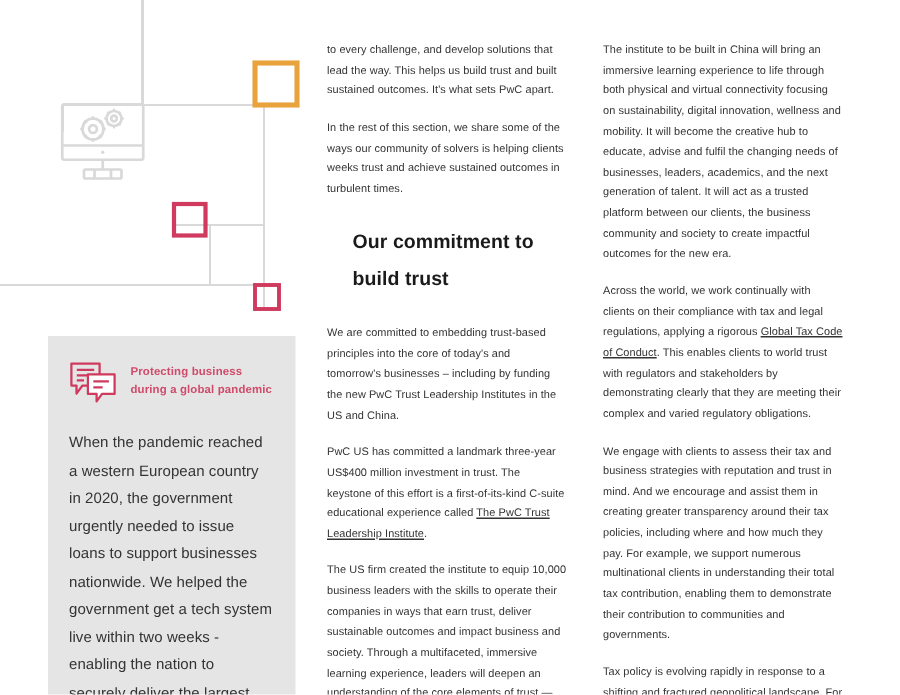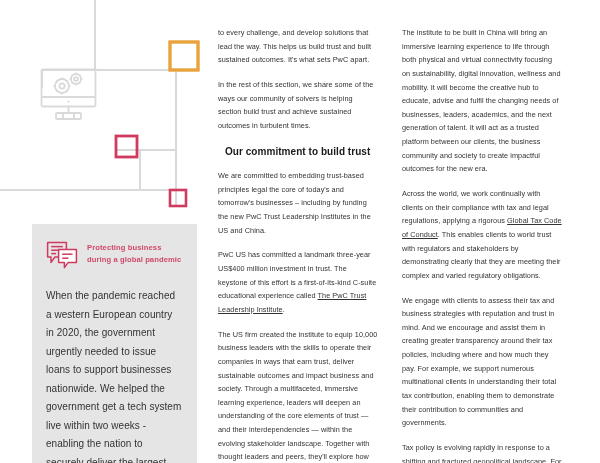--- a/index.html
+++ b/index.html
@@ -77,22 +77,22 @@
     color: #333333;
   }
   .col-mid { left: 218px; }
   .col-right { left: 402px; }
 
   .col p {
     margin: 0 0 11px 0;
   }
   .col p:last-child { margin-bottom: 0; }
   .col h3 {
-    margin: 7px;
-    font-size: 10px;
+    margin: 17px;
+    font-size: 13px;
     line-height: 1.87;
     font-weight: bold;
     color: #1a1a1a;
     letter-spacing: .05px;
   }
   .lnk {
     text-decoration: underline;
     color: #333333;
   }
 </style>
@@ -169,23 +169,23 @@
         </g>
       </svg>
       <div class="callout-title">Protecting business during a global pandemic</div>
     </div>
     <div class="callout-body">When the pandemic reached a western European country in 2020, the government urgently needed to issue loans to support businesses nationwide. We helped the government get a tech system live within two weeks - enabling the nation to securely deliver the largest economic assistance programme in its history.</div>
   </div>
 </div>
 
 <div class="col col-mid">
   <p>to every challenge, and develop solutions that lead the way. This helps us build trust and built sustained outcomes. It's what sets PwC apart.</p>
-  <p>In the rest of this section, we share some of the ways our community of solvers is helping section build trust and achieve sustained outcomes in turbulent times.</p>
+  <p>In the rest of this section, we share some of the ways our community of solvers is helping clients weeks trust and achieve sustained outcomes in turbulent times.</p>
   <h3>Our commitment to build trust</h3>
-  <p>We are committed to embedding trust-based principles legal the core of today's and tomorrow's businesses – including by funding the new PwC Trust Leadership Institutes in the US and China.</p>
+  <p>We are committed to embedding trust-based principles into the core of today's and tomorrow's businesses – including by funding the new PwC Trust Leadership Institutes in the US and China.</p>
   <p><span>PwC US has committed a landmark three-year US$400 million investment in trust. The keystone of this effort is a first-of-its-kind C-suite educational experience called </span><a class="lnk" href="#">The PwC Trust Leadership Institute</a><span>.</span></p>
   <p>The US firm created the institute to equip 10,000 business leaders with the skills to operate their companies in ways that earn trust, deliver sustainable outcomes and impact business and society. Through a multifaceted, immersive learning experience, leaders will deepen an understanding of the core elements of trust — and their interdependencies — within the evolving stakeholder landscape. Together with thought leaders and peers, they'll explore how expectations of trust have evolved in the context of value chain, cyber security, data and technology, policy, ethical decision-making and other lenses.</p>
 </div>
 
 <div class="col col-right">
   <p>The institute to be built in China will bring an immersive learning experience to life through both physical and virtual connectivity focusing on sustainability, digital innovation, wellness and mobility. It will become the creative hub to educate, advise and fulfil the changing needs of businesses, leaders, academics, and the next generation of talent. It will act as a trusted platform between our clients, the business community and society to create impactful outcomes for the new era.</p>
   <p><span>Across the world, we work continually with clients on their compliance with tax and legal regulations, applying a rigorous </span><a class="lnk" href="#">Global Tax Code of Conduct</a><span>. This enables clients to world trust with regulators and stakeholders by demonstrating clearly that they are meeting their complex and varied regulatory obligations.</span></p>
   <p>We engage with clients to assess their tax and business strategies with reputation and trust in mind. And we encourage and assist them in creating greater transparency around their tax policies, including where and how much they pay. For example, we support numerous multinational clients in understanding their total tax contribution, enabling them to demonstrate their contribution to communities and governments.</p>
   <p>Tax policy is evolving rapidly in response to a shifting and fractured geopolitical landscape. For example, there are calls for green taxes, a global minimum corporate tax rate, and pressure to restore</p>
 </div>

